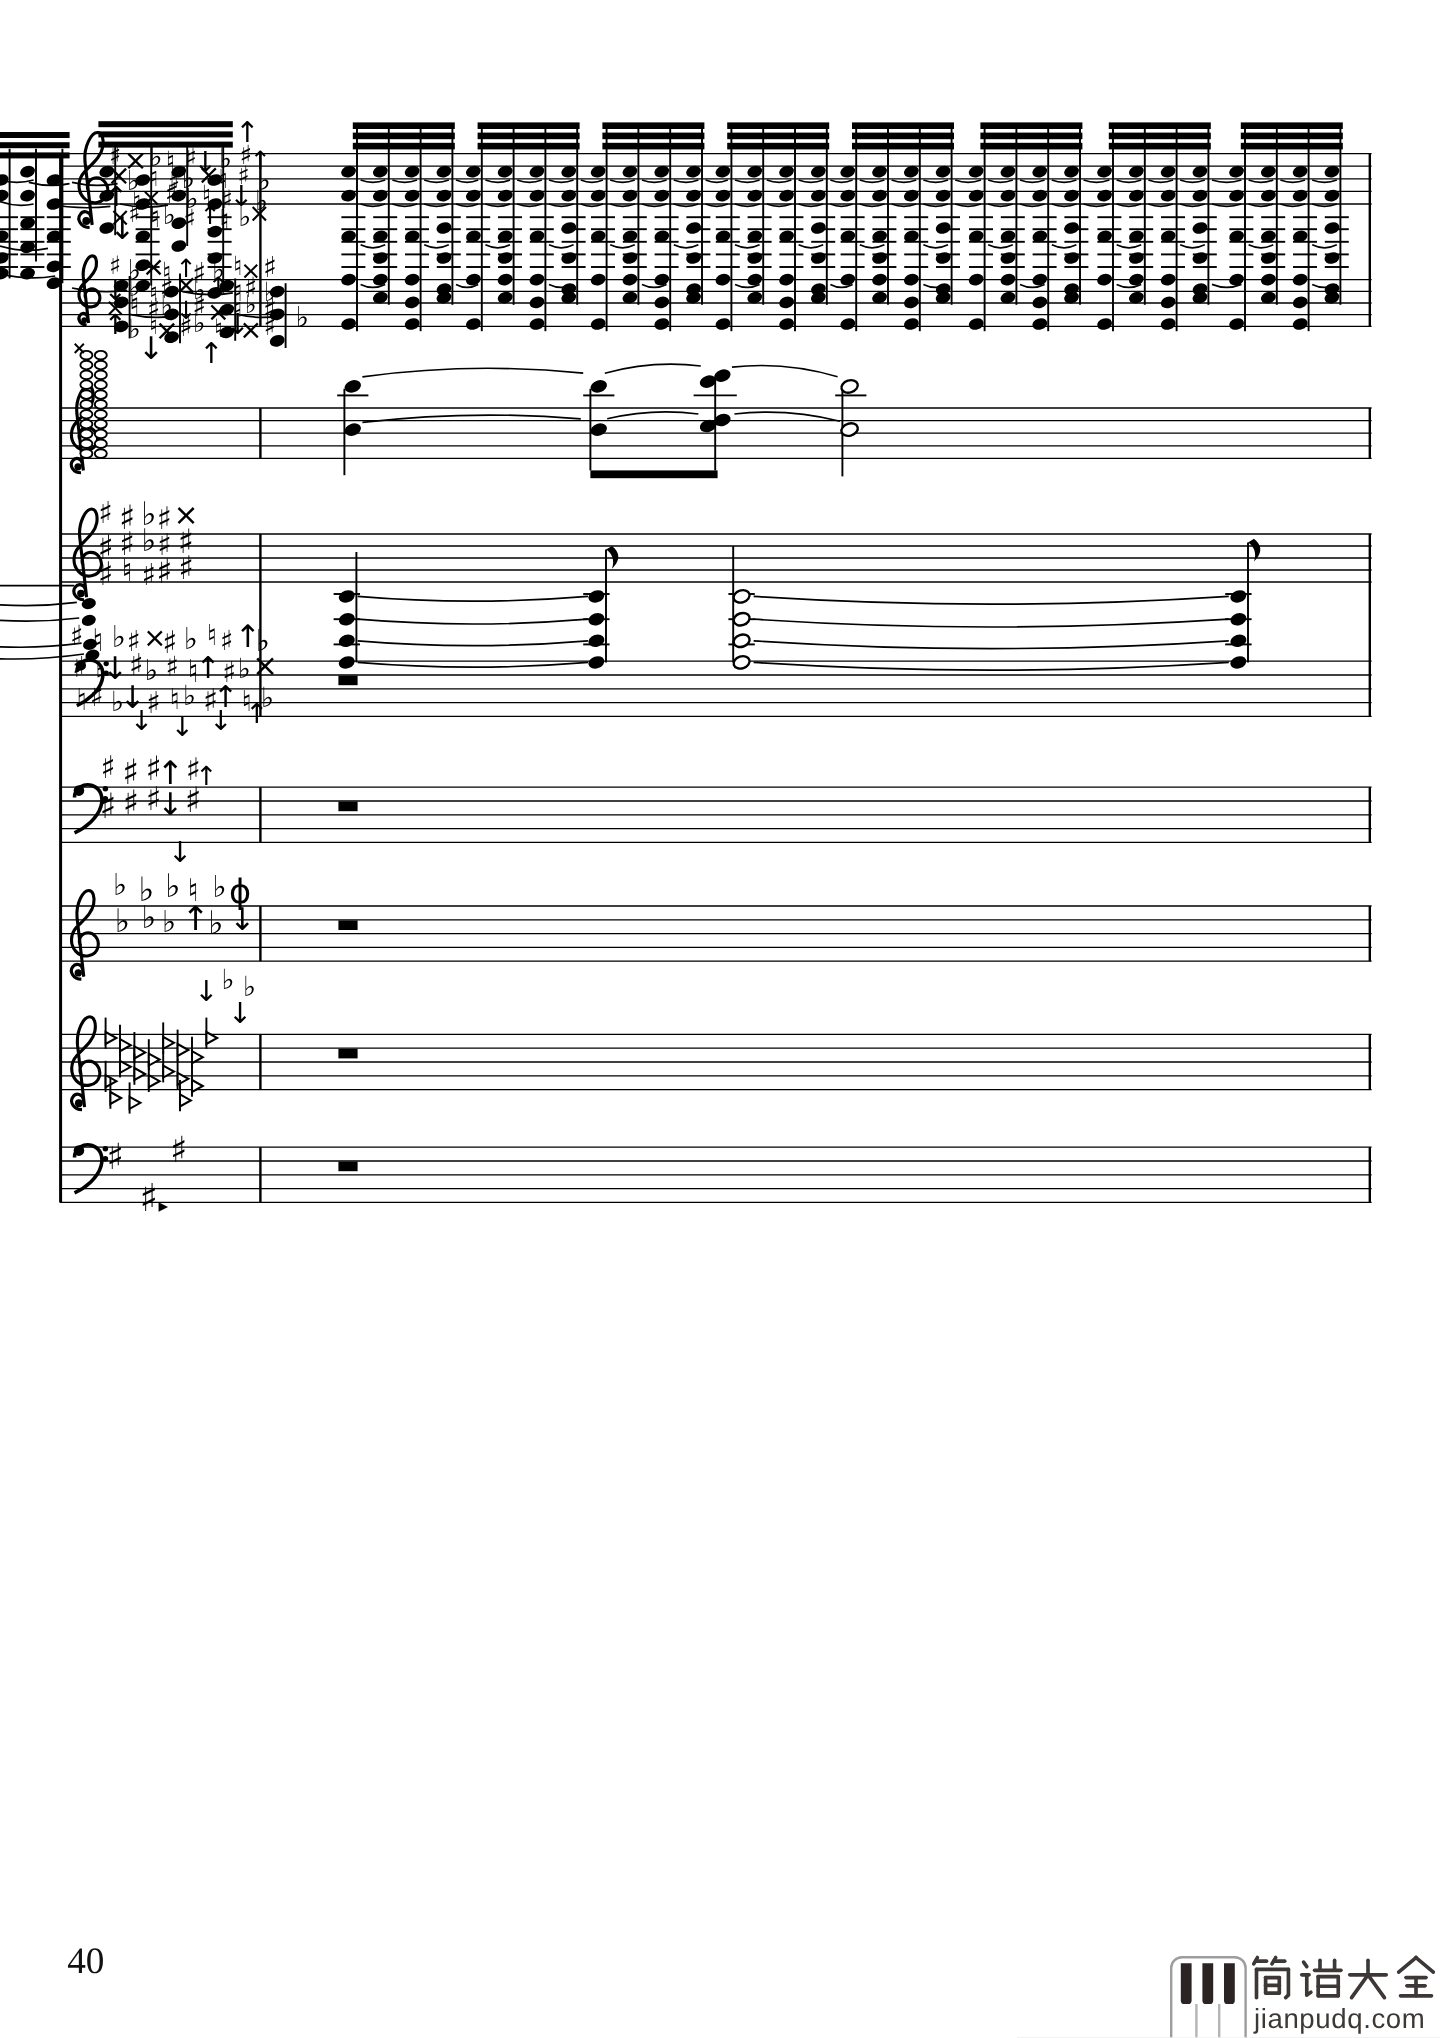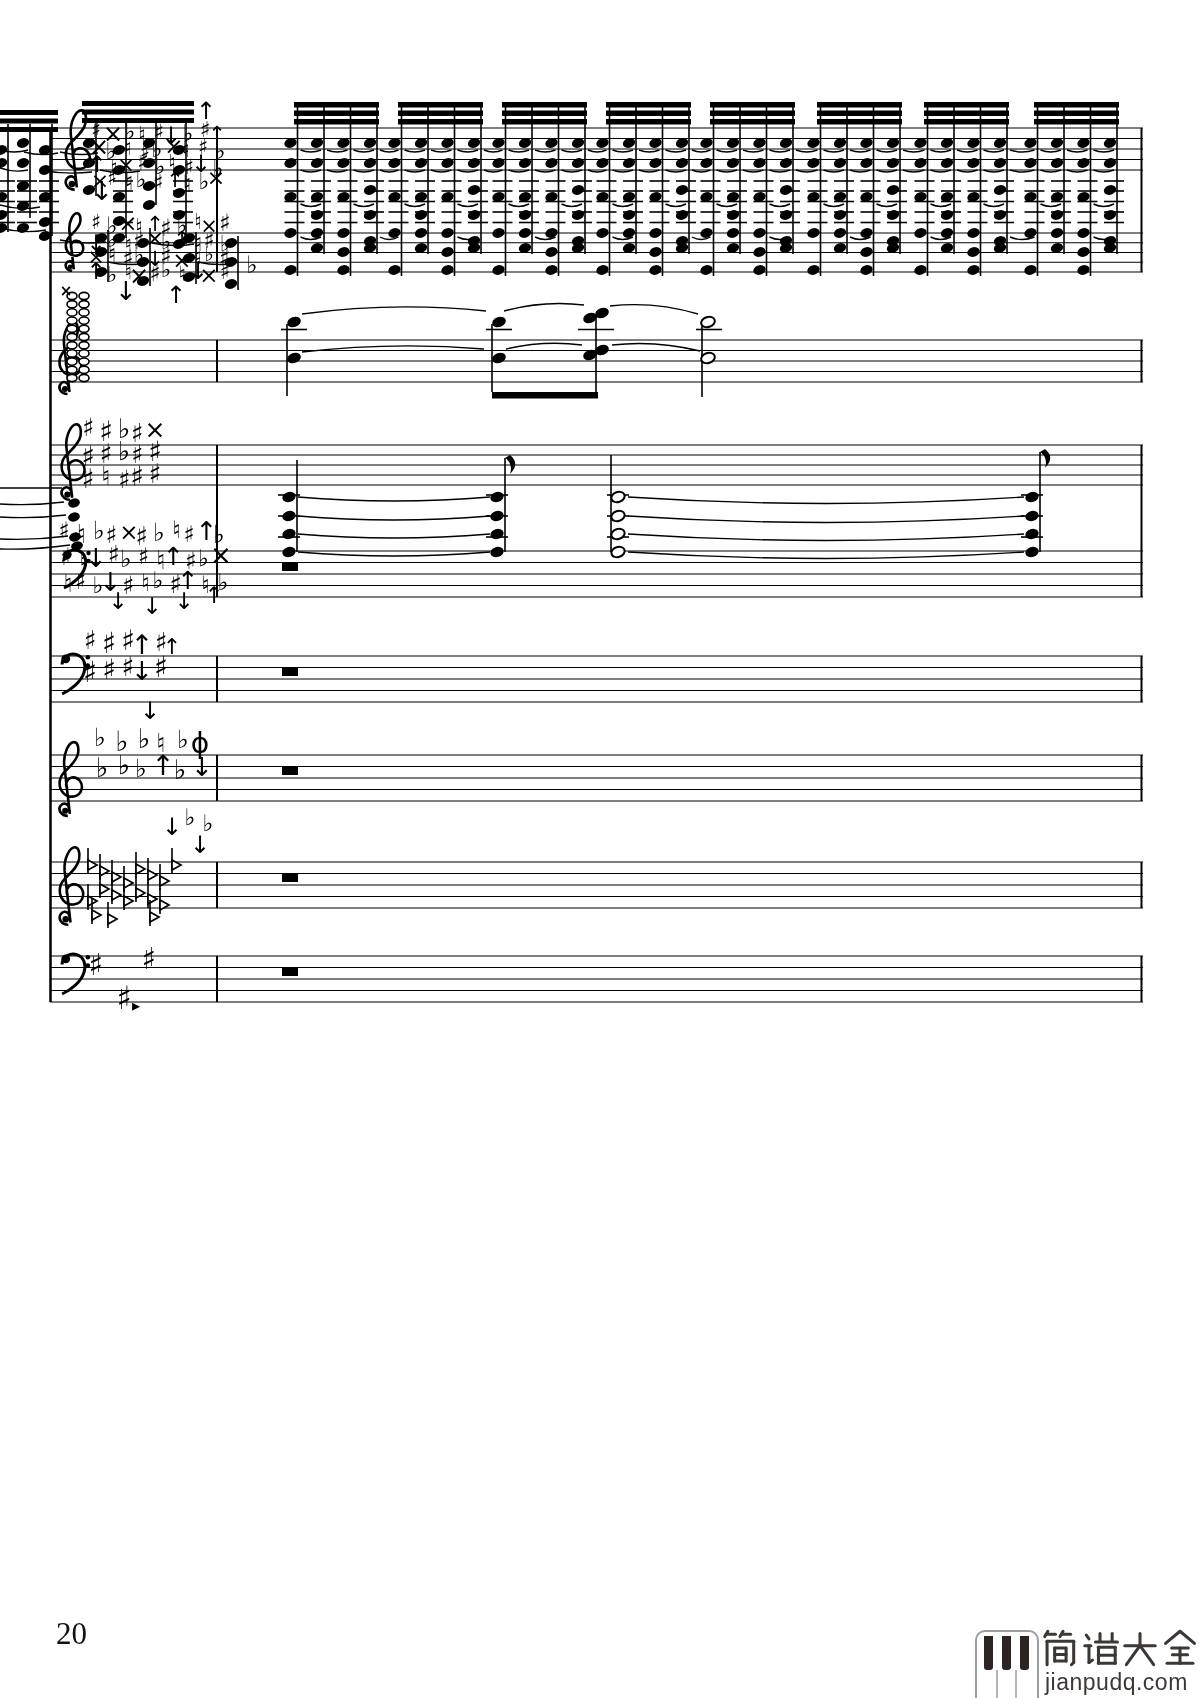--- a/index.html
+++ b/index.html
@@ -1007,21 +1007,21 @@
       <path d="M1040 452 c5 3 7.5 9 5 16 c8 -8 6 -14 0 -19 z" fill="#000000"></path>
       <path d="M298 497 Q394 505 490 497" fill="none" stroke="#000000" stroke-width="1.4"></path>
       <path d="M298 516 Q394 524 490 516" fill="none" stroke="#000000" stroke-width="1.4"></path>
       <path d="M298 534 Q394 542 490 534" fill="none" stroke="#000000" stroke-width="1.4"></path>
       <path d="M298 552 Q394 560 490 552" fill="none" stroke="#000000" stroke-width="1.4"></path>
       <path d="M628 497 Q826 510 1024 497" fill="none" stroke="#000000" stroke-width="1.4"></path>
       <path d="M628 516 Q826 529 1024 516" fill="none" stroke="#000000" stroke-width="1.4"></path>
       <path d="M628 534 Q826 547 1024 534" fill="none" stroke="#000000" stroke-width="1.4"></path>
       <path d="M628 552 Q826 565 1024 552" fill="none" stroke="#000000" stroke-width="1.4"></path>
     </svg>
-  <div class="pageno">20</div>
+  <div class="pageno">40</div>
   <div class="wm">
     <div class="wm-icon">
       <div class="wm-keys">
         <div class="bk" style="left:7px"></div>
         <div class="bk" style="left:25px"></div>
         <div class="bk" style="left:43px"></div>
         <div class="ws" style="left:19px"></div>
         <div class="ws" style="left:38px"></div>
       </div>
     </div>

